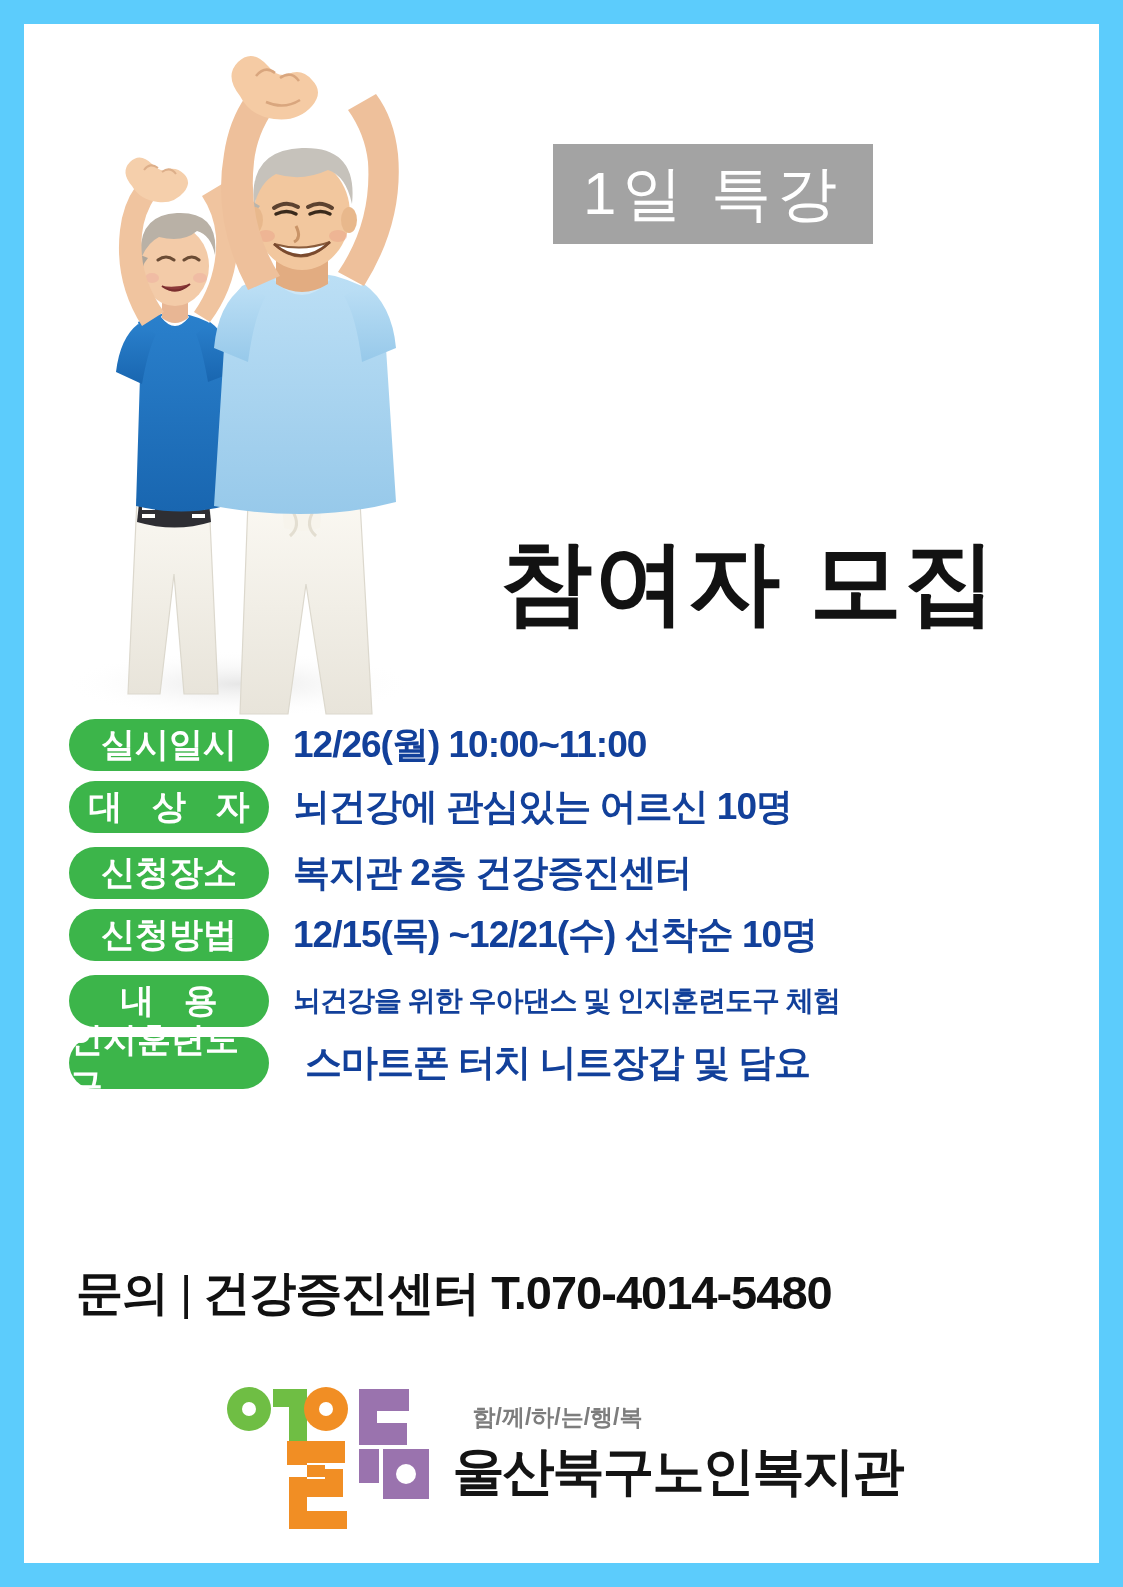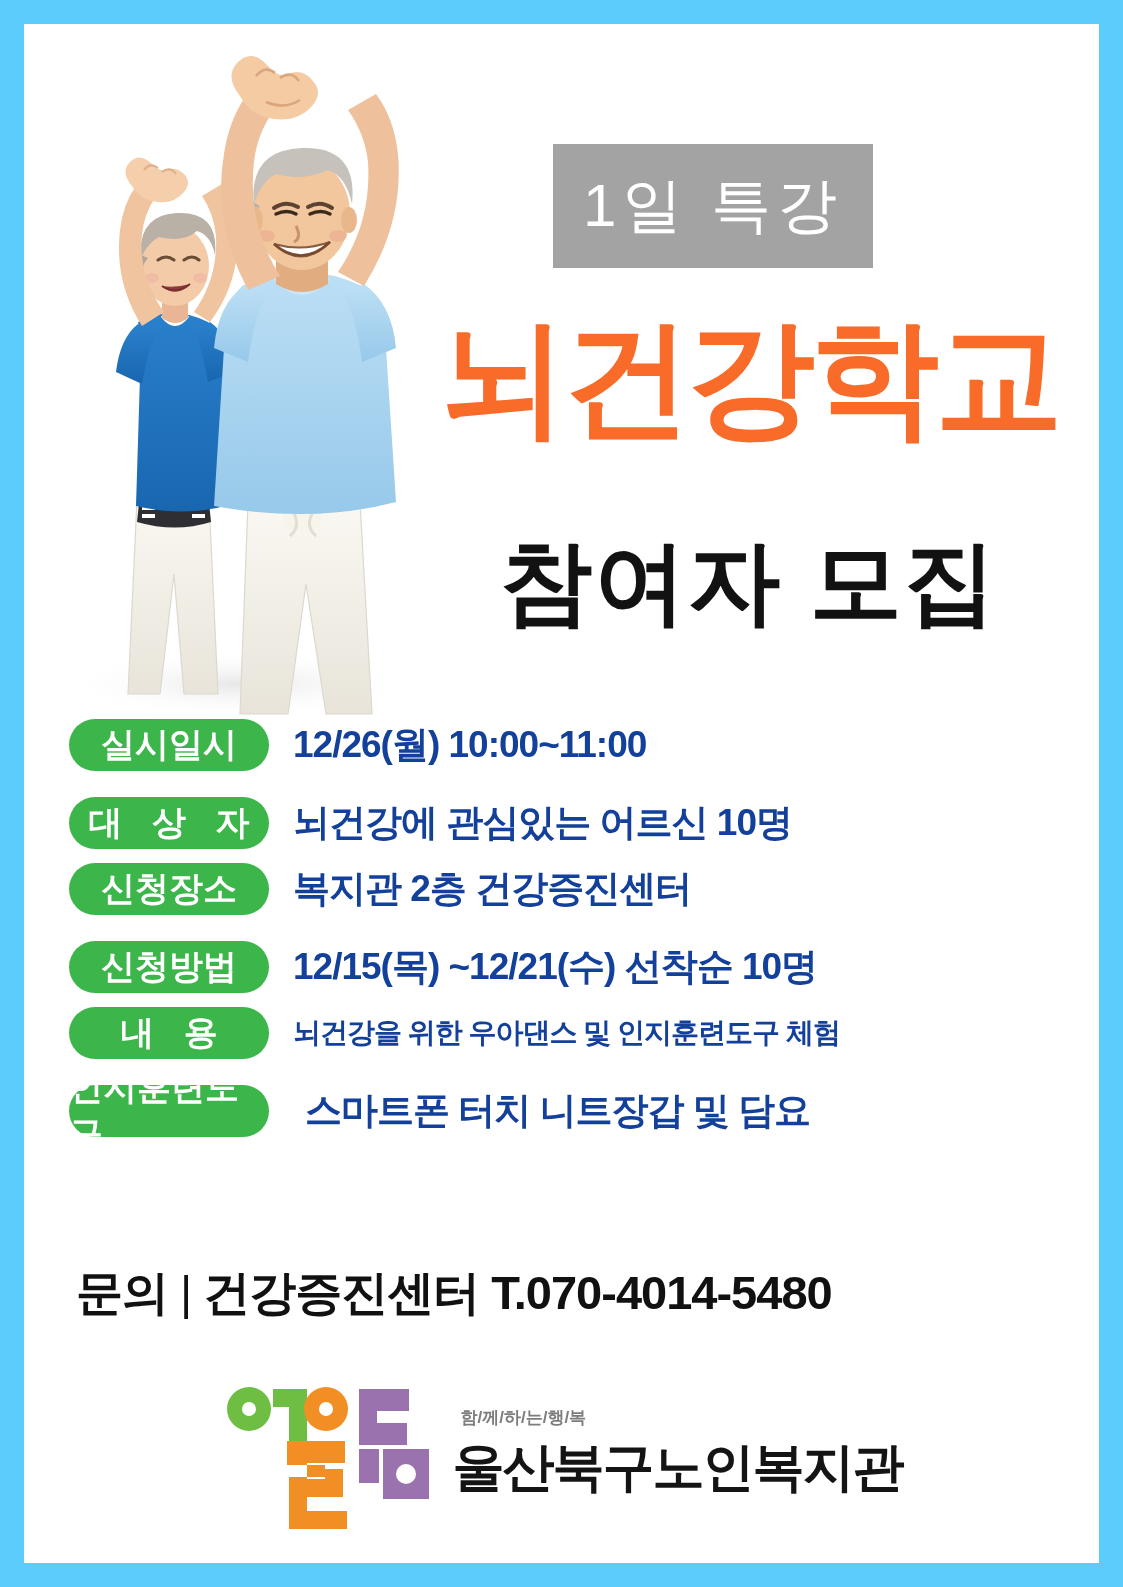--- a/index.html
+++ b/index.html
@@ -39,21 +39,21 @@
     pointer-events: none;
   }
   .photo svg { display: block; width: 100%; height: 100%; }
 
   
   .badge-special {
     position: absolute;
     left: 529px;
     top: 120px;
     width: 320px;
-    height: 124px;
+    height: 100px;
     background: #A3A3A3;
     display: flex;
     align-items: center;
     justify-content: center;
     color: #ffffff;
     font-size: 60px;
     font-weight: 400;
     letter-spacing: 6px;
   }
   .title-main {
@@ -88,21 +88,21 @@
     position: absolute;
     left: 45px;
     top: 695px;
     width: 1010px;
   }
   .info-row {
     display: flex;
     align-items: center;
     height: 52px;
   }
-  .info-row.gap-top { margin-top: 26px; }
+  .info-row.gap-top { margin-top: 10px; }
   .info-row.gap-top-sm { margin-top: 14px; }
   .pill {
     flex: 0 0 auto;
     width: 200px;
     height: 52px;
     border-radius: 26px;
     background: #3CB54A;
     color: #ffffff;
     display: flex;
     align-items: center;
@@ -154,25 +154,25 @@
   }
   .logo-mark svg { display: block; width: 100%; height: 100%; }
   .logo-text {
     margin-left: 22px;
     display: flex;
     flex-direction: column;
     justify-content: center;
   }
   .logo-tagline {
     color: #7D7D7D;
-    font-size: 17px;
+    font-size: 23px;
     font-weight: bold;
     letter-spacing: 0px;
     margin-bottom: 4px;
-    margin-left: 8px;
+    margin-left: 20px;
     white-space: nowrap;
   }
   .logo-org {
     color: #141414;
     font-size: 52px;
     font-weight: bold;
     letter-spacing: -2px;
     white-space: nowrap;
   }
 </style>
@@ -287,21 +287,20 @@
           <path d="M206 42 q-16 -20 -2 -34 q14 -14 30 4 q10 12 20 8 q14 -6 24 6 q12 12 0 26 q-14 16 -38 13 q-24 -3 -34 -23 Z" fill="#F5CBA4"></path>
           <path d="M222 22 q9 -11 19 -3" stroke="#D9A67E" stroke-width="2.5" fill="none"></path>
           <path d="M246 24 q11 -8 19 3" stroke="#D9A67E" stroke-width="2.5" fill="none"></path>
           <path d="M232 48 q18 8 34 -2" stroke="#D9A67E" stroke-width="2.5" fill="none"></path>
         </g>
       </svg>
     </div>
 
     <div class="badge-special">1일 특강</div>
 
-    <div class="title-main">뇌건강학교</div>
 
     <div class="title-sub">참여자 모집</div>
 
     <div class="info-list">
 
       <div class="info-row">
         <div class="pill">실시일시</div>
         <div class="info-value">12/26(월) 10:00~11:00</div>
       </div>
 

